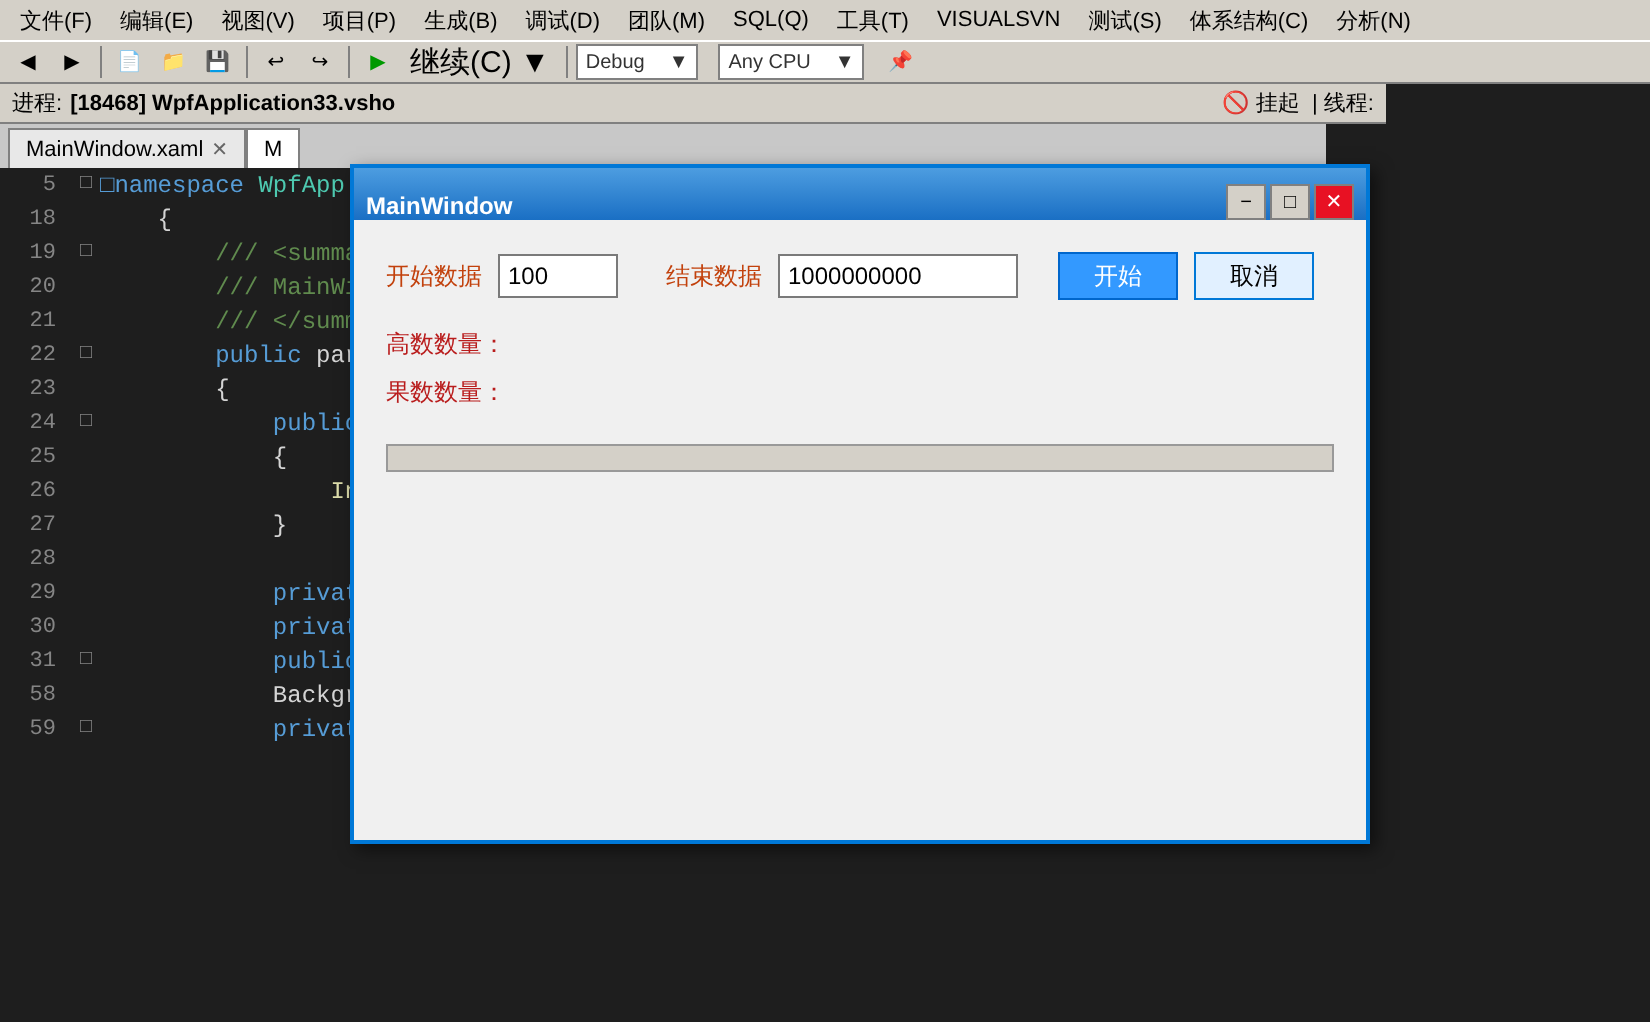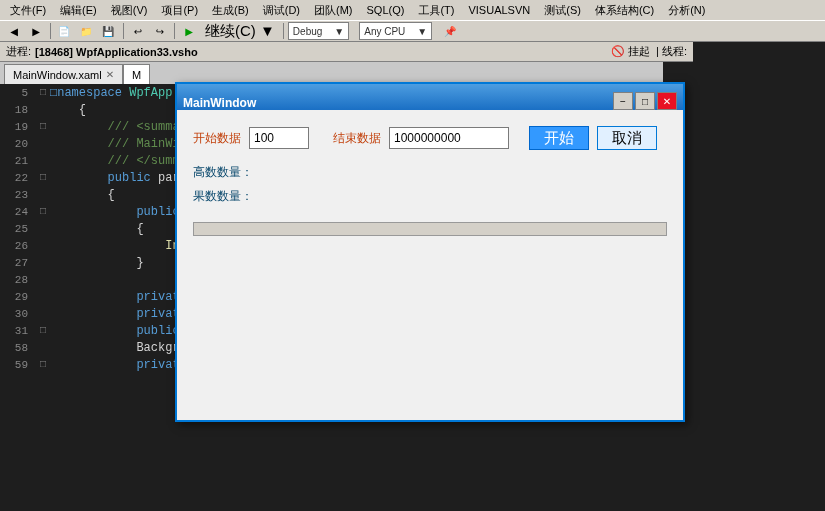--- a/index.html
+++ b/index.html
@@ -267,21 +267,21 @@
       font-size: 12px;
       padding: 0 4px;
       outline: none;
     }
     .form-input.short { width: 60px; }
     .form-input.long { width: 120px; }
     .dialog-btn {
       height: 24px;
       min-width: 60px;
       padding: 0 12px;
-      font-size: 15px;
+      font-size: 12px;
       cursor: pointer;
       border: 1px solid #0078d7;
       background: #e1f0ff;
       color: #000;
       display: flex;
       align-items: center;
       justify-content: center;
     }
     .dialog-btn.primary {
       background: #3399ff;
@@ -292,21 +292,21 @@
     
     .result-row {
       display: flex;
       align-items: center;
       gap: 4px;
       margin-top: 4px;
       height: 20px;
     }
     .result-label {
       font-size: 12px;
-      color: #0c4a6e;
+      color: #b91c1c;
     }
 
     
     .progress-area {
       margin-top: 12px;
       height: 16px;
       background: #fff;
       border: 1px solid #7a7a7a;
       overflow: hidden;
     }

